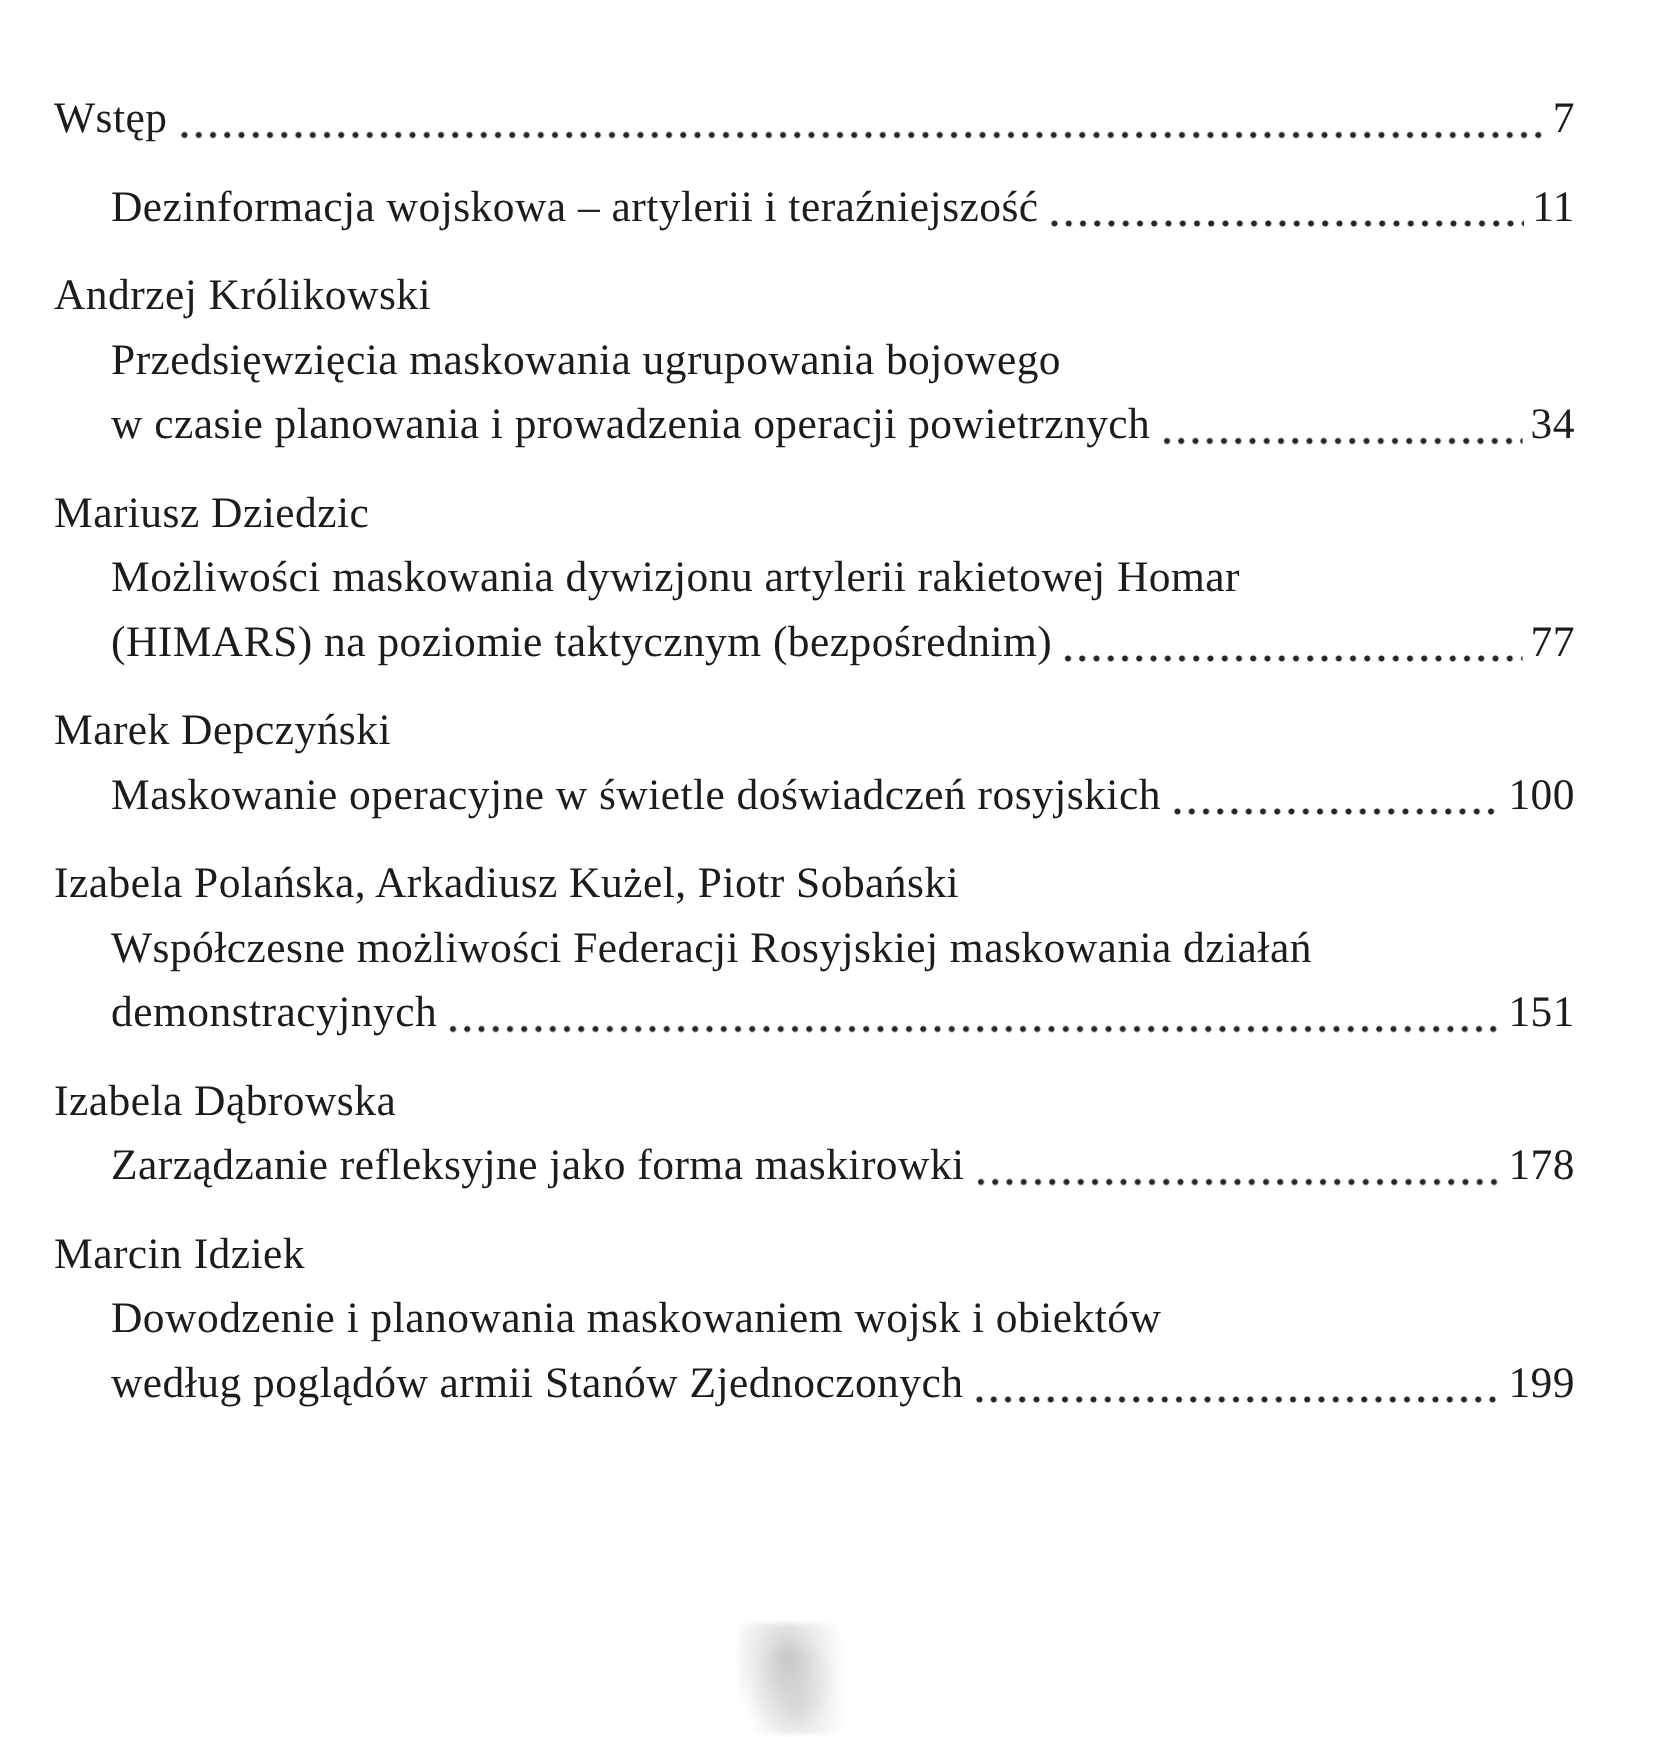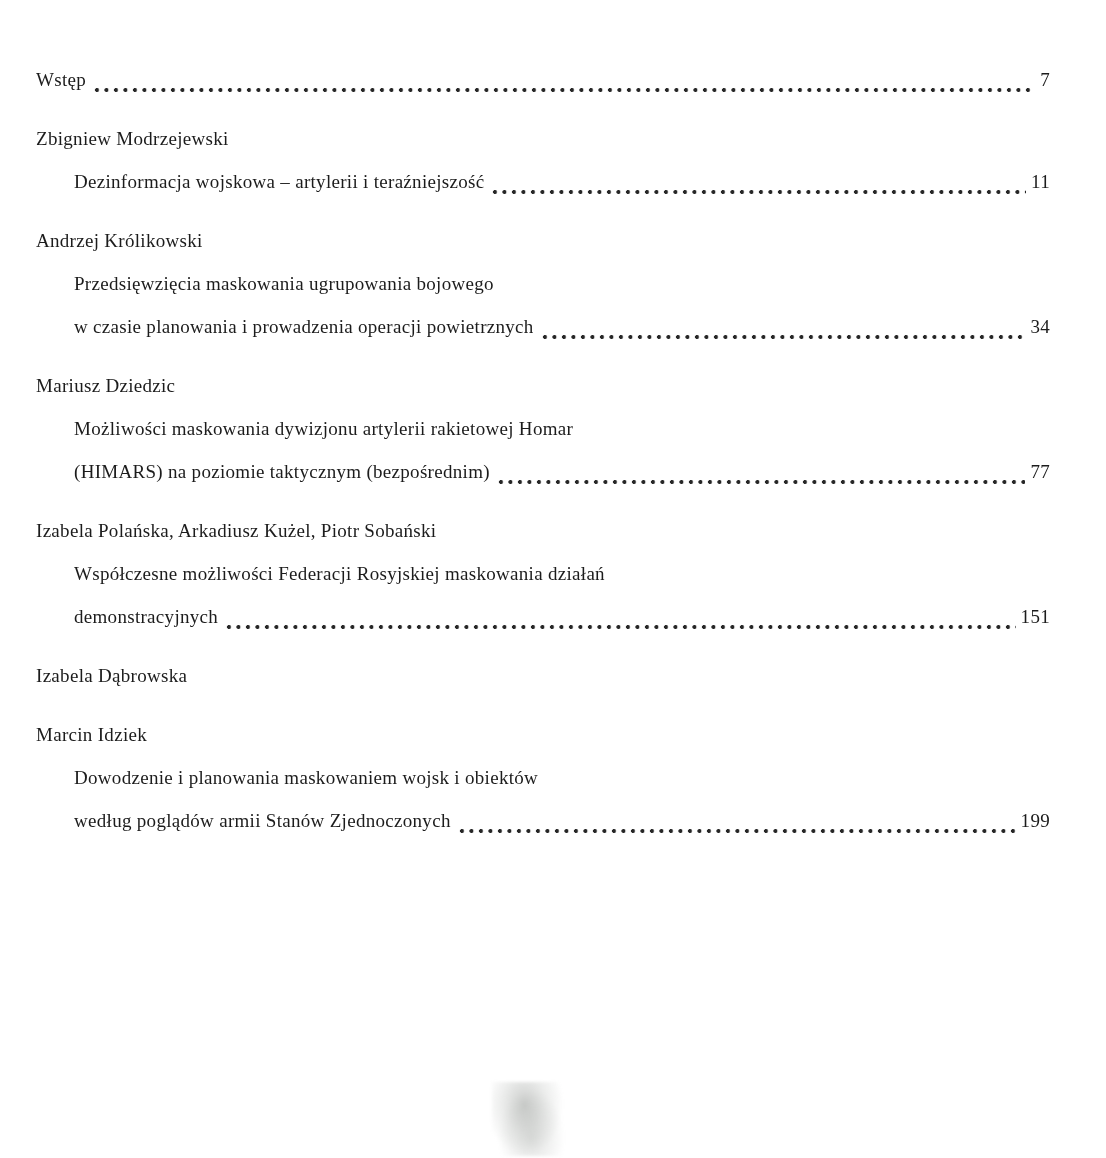--- a/index.html
+++ b/index.html
@@ -19,21 +19,21 @@
     box-sizing: border-box;
     width: 1106px;
     height: 1158px;
     padding: 58px 56px 0 36px;
     background: #ffffff;
   }
   .entry {
     margin-bottom: 16px;
   }
   .line {
-    font-size: 19px;
+    font-size: 29px;
     line-height: 43px;
     letter-spacing: 0.3px;
     white-space: nowrap;
   }
   .author {
     padding-left: 0;
   }
   .title-line {
     padding-left: 38px;
   }
@@ -82,21 +82,20 @@
 
   <div class="entry">
     <div class="line leader-row no-indent">
       <span class="text">Wstęp</span>
       <span class="leader"></span>
       <span class="page-no">7</span>
     </div>
   </div>
 
   <div class="entry">
-    <div class="line author">Zbigniew Modrzejewski</div>
     <div class="line leader-row title-line">
       <span class="text">Dezinformacja wojskowa – artylerii i teraźniejszość</span>
       <span class="leader"></span>
       <span class="page-no">11</span>
     </div>
   </div>
 
   <div class="entry">
     <div class="line author">Andrzej Królikowski</div>
     <div class="line title-line">Przedsięwzięcia maskowania ugrupowania bojowego</div>
@@ -111,33 +110,46 @@
   <div class="entry">
     <div class="line author">Mariusz Dziedzic</div>
     <div class="line title-line">Możliwości maskowania dywizjonu artylerii rakietowej Homar</div>
     <div class="line leader-row title-line">
       <span class="text">(HIMARS) na poziomie taktycznym (bezpośrednim)</span>
       <span class="leader"></span>
       <span class="page-no">77</span>
     </div>
   </div>
 
+  <div class="entry">
+    <div class="line author">Marek Depczyński</div>
+    <div class="line leader-row title-line">
+      <span class="text">Maskowanie operacyjne w świetle doświadczeń rosyjskich</span>
+      <span class="leader"></span>
+      <span class="page-no">100</span>
+    </div>
+  </div>
 
   <div class="entry">
     <div class="line author">Izabela Polańska, Arkadiusz Kużel, Piotr Sobański</div>
     <div class="line title-line">Współczesne możliwości Federacji Rosyjskiej maskowania działań</div>
     <div class="line leader-row title-line">
       <span class="text">demonstracyjnych</span>
       <span class="leader"></span>
       <span class="page-no">151</span>
     </div>
   </div>
 
   <div class="entry">
     <div class="line author">Izabela Dąbrowska</div>
+    <div class="line leader-row title-line">
+      <span class="text">Zarządzanie refleksyjne jako forma maskirowki</span>
+      <span class="leader"></span>
+      <span class="page-no">178</span>
+    </div>
   </div>
 
   <div class="entry">
     <div class="line author">Marcin Idziek</div>
     <div class="line title-line">Dowodzenie i planowania maskowaniem wojsk i obiektów</div>
     <div class="line leader-row title-line">
       <span class="text">według poglądów armii Stanów Zjednoczonych</span>
       <span class="leader"></span>
       <span class="page-no">199</span>
     </div>

